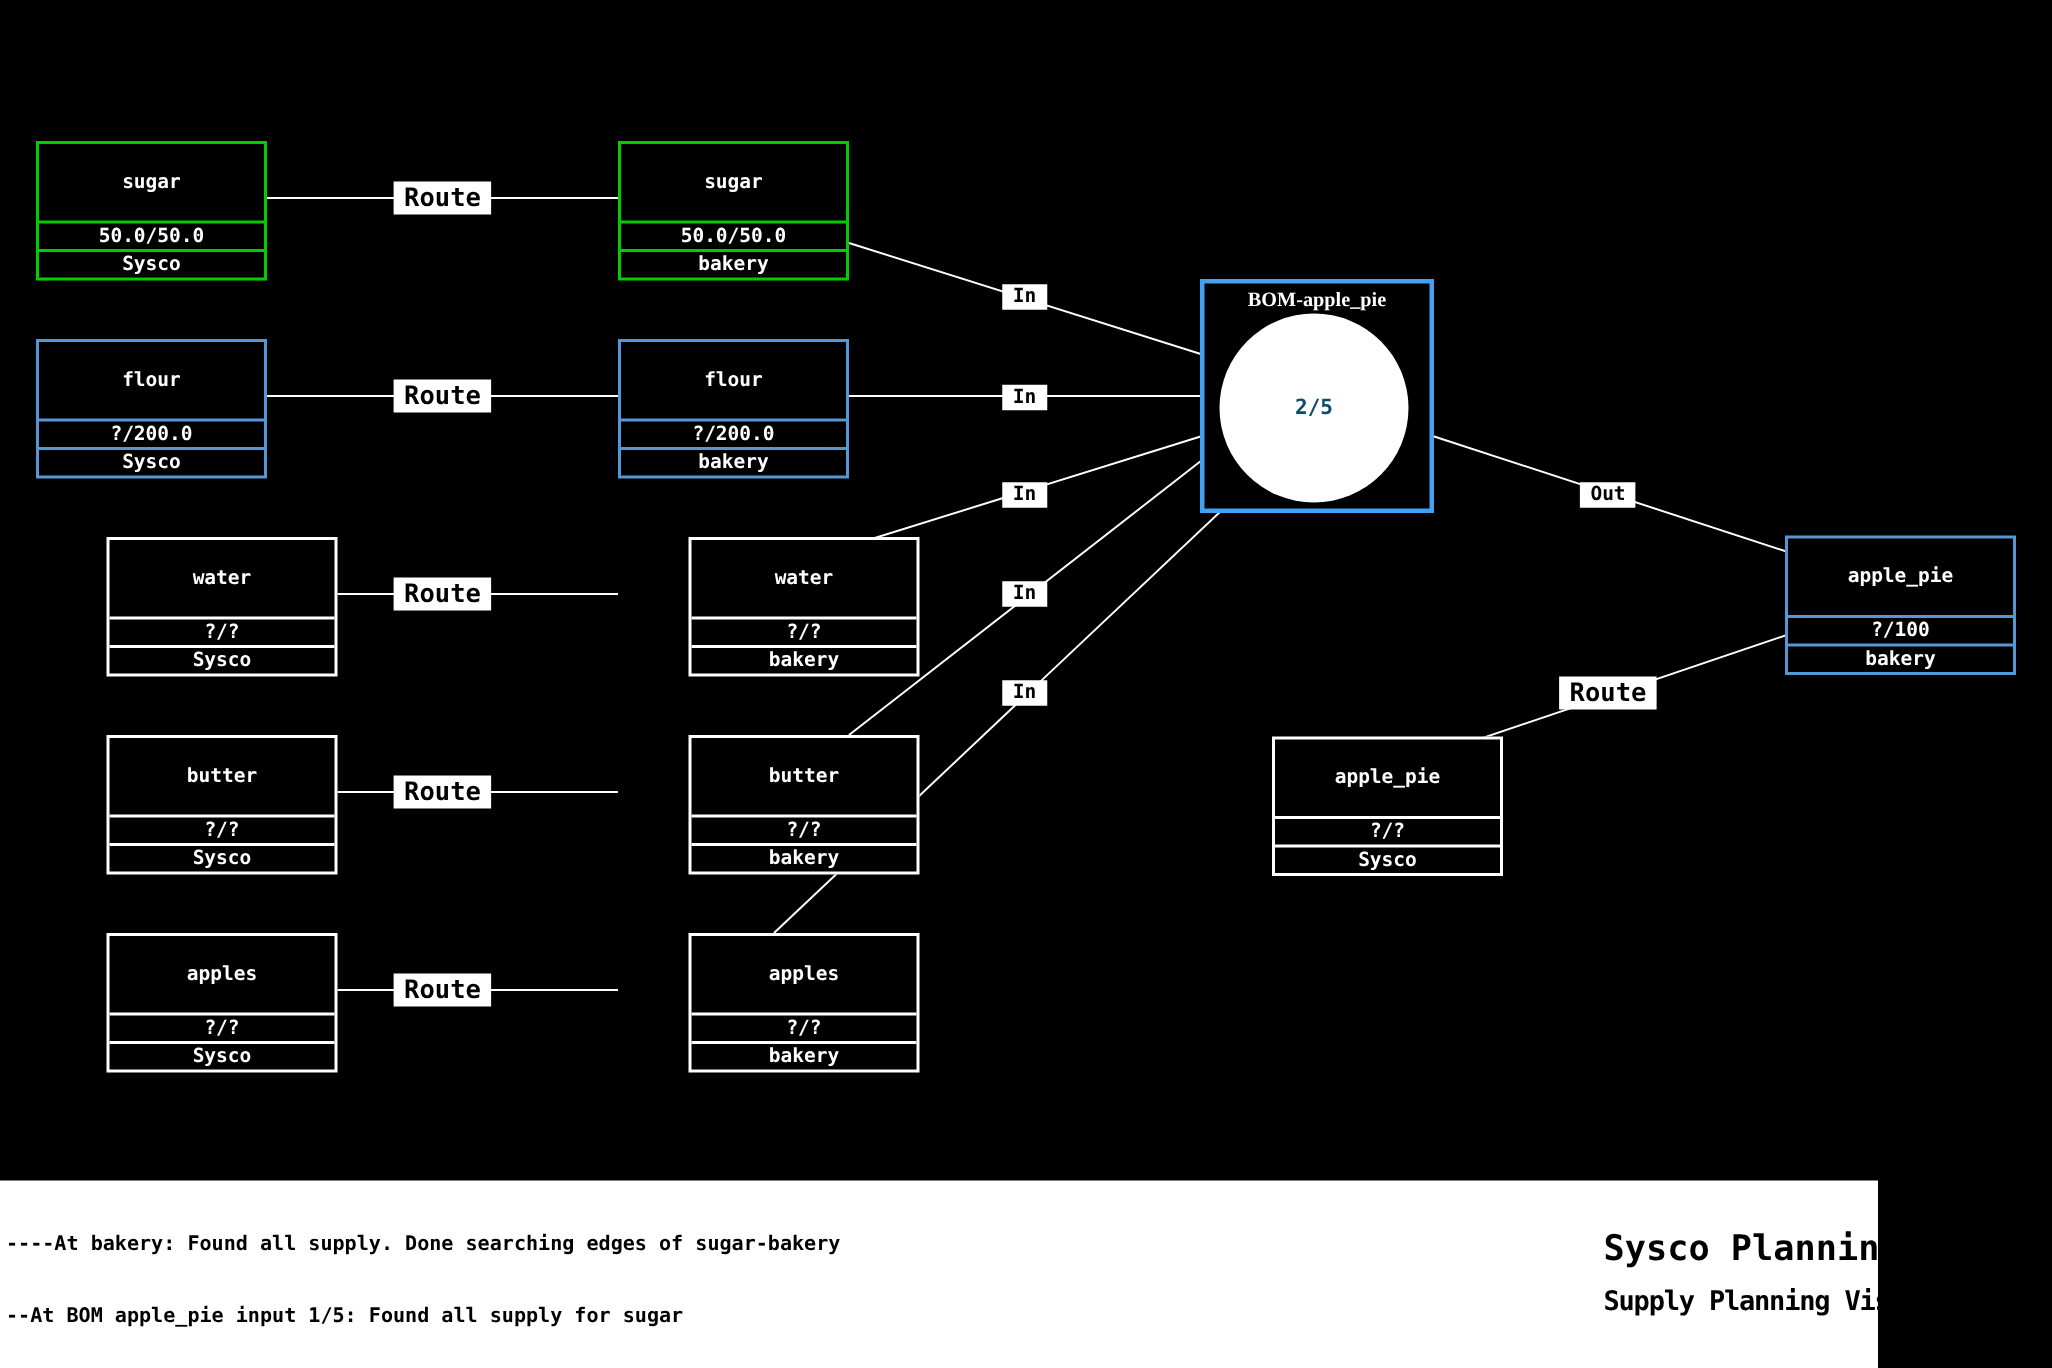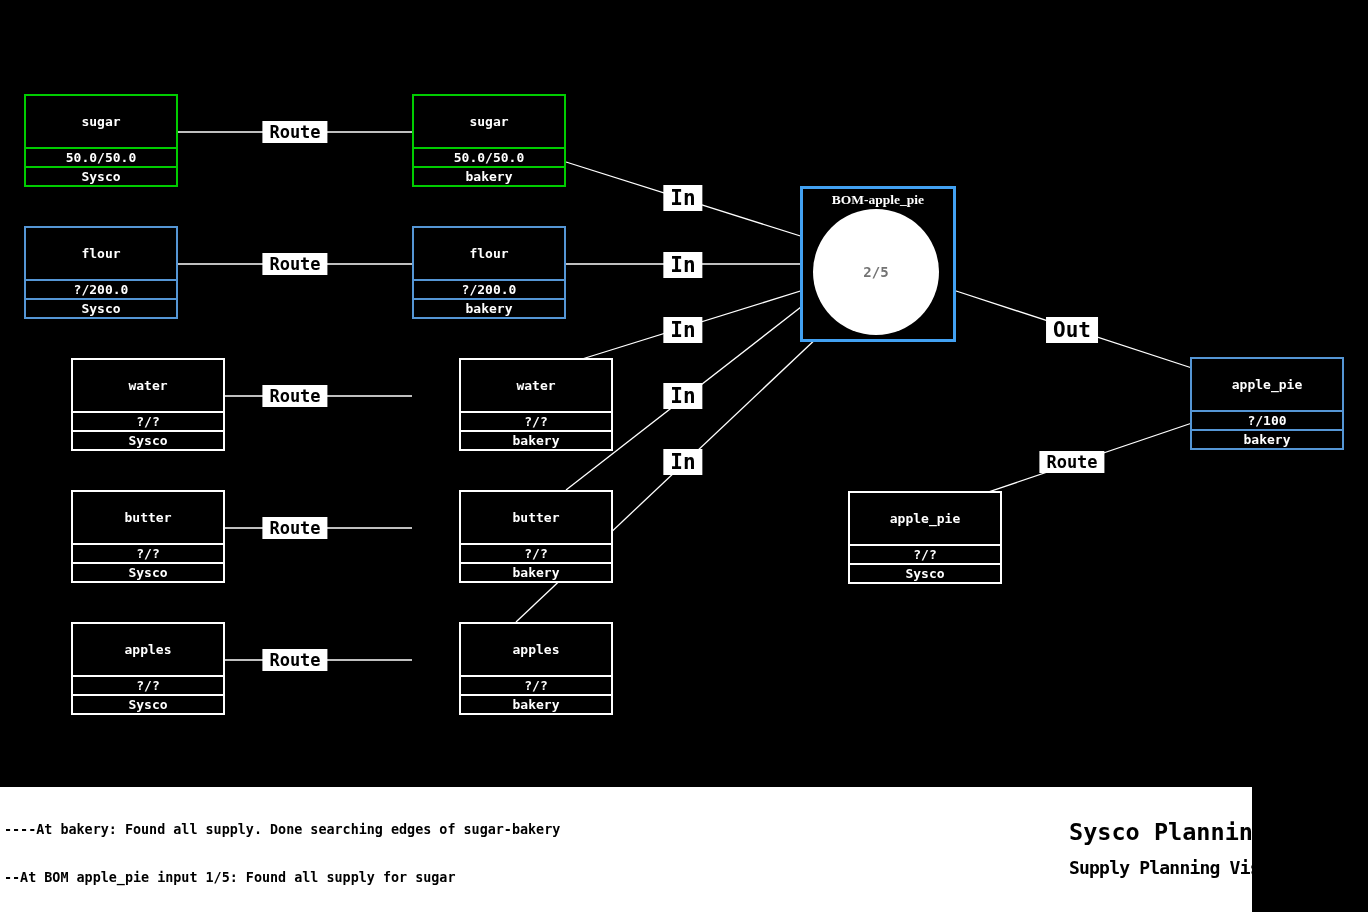--- a/index.html
+++ b/index.html
@@ -15,25 +15,25 @@
   .node.green .rowm,.node.green .rowb{border-top:2px solid #00cc00;}
   .node.blue{border:2px solid #5596d5;}
   .node.blue .rowm,.node.blue .rowb{border-top:2px solid #5596d5;}
   .node.white{border:2px solid #ffffff;margin-left:47px;}
   .node.white .rowm,.node.white .rowb{border-top:2px solid #ffffff;}
   #bom{position:absolute;left:800px;top:186px;width:150px;height:150px;border:3px solid #42a1f2;
     background:#000;z-index:1;}
   #bom .bom-title{color:#fff;font-weight:bold;font-size:13.5px;text-align:center;margin-top:3px;font-family:Liberation Serif, serif;}
   #bom .circle{position:absolute;left:10px;top:20px;width:126px;height:126px;border-radius:50%;
     background:#fff;display:flex;align-items:center;justify-content:center;
-    color:#737373;font-weight:bold;font-size:14px;}
+    color:#0c4a6e;font-weight:bold;font-size:14px;}
   .elabel{position:absolute;transform:translate(-50%,-50%);background:#fff;color:#000;
     font-weight:bold;z-index:2;white-space:nowrap;}
   .elabel.big{font-size:17px;padding:1px 7px;}
-  .elabel.sm{font-size:21px;padding:1px 7px;}
+  .elabel.sm{font-size:13px;padding:1px 7px;}
   #footer{position:absolute;left:0;top:787px;width:1252px;height:125px;background:#fff;z-index:3;}
   #log{position:absolute;left:4px;top:3px;color:#000;font-weight:bold;font-size:13.4px;
     line-height:16px;white-space:pre;}
   #brand-title{position:absolute;left:1069px;top:34px;color:#000;font-weight:bold;
     font-size:23.5px;line-height:1;white-space:nowrap;}
   #brand-sub{position:absolute;left:1069px;top:72px;color:#000;font-weight:bold;
     font-size:18px;line-height:1;white-space:nowrap;letter-spacing:-0.8px;}
 </style>
 </head>
 <body>

